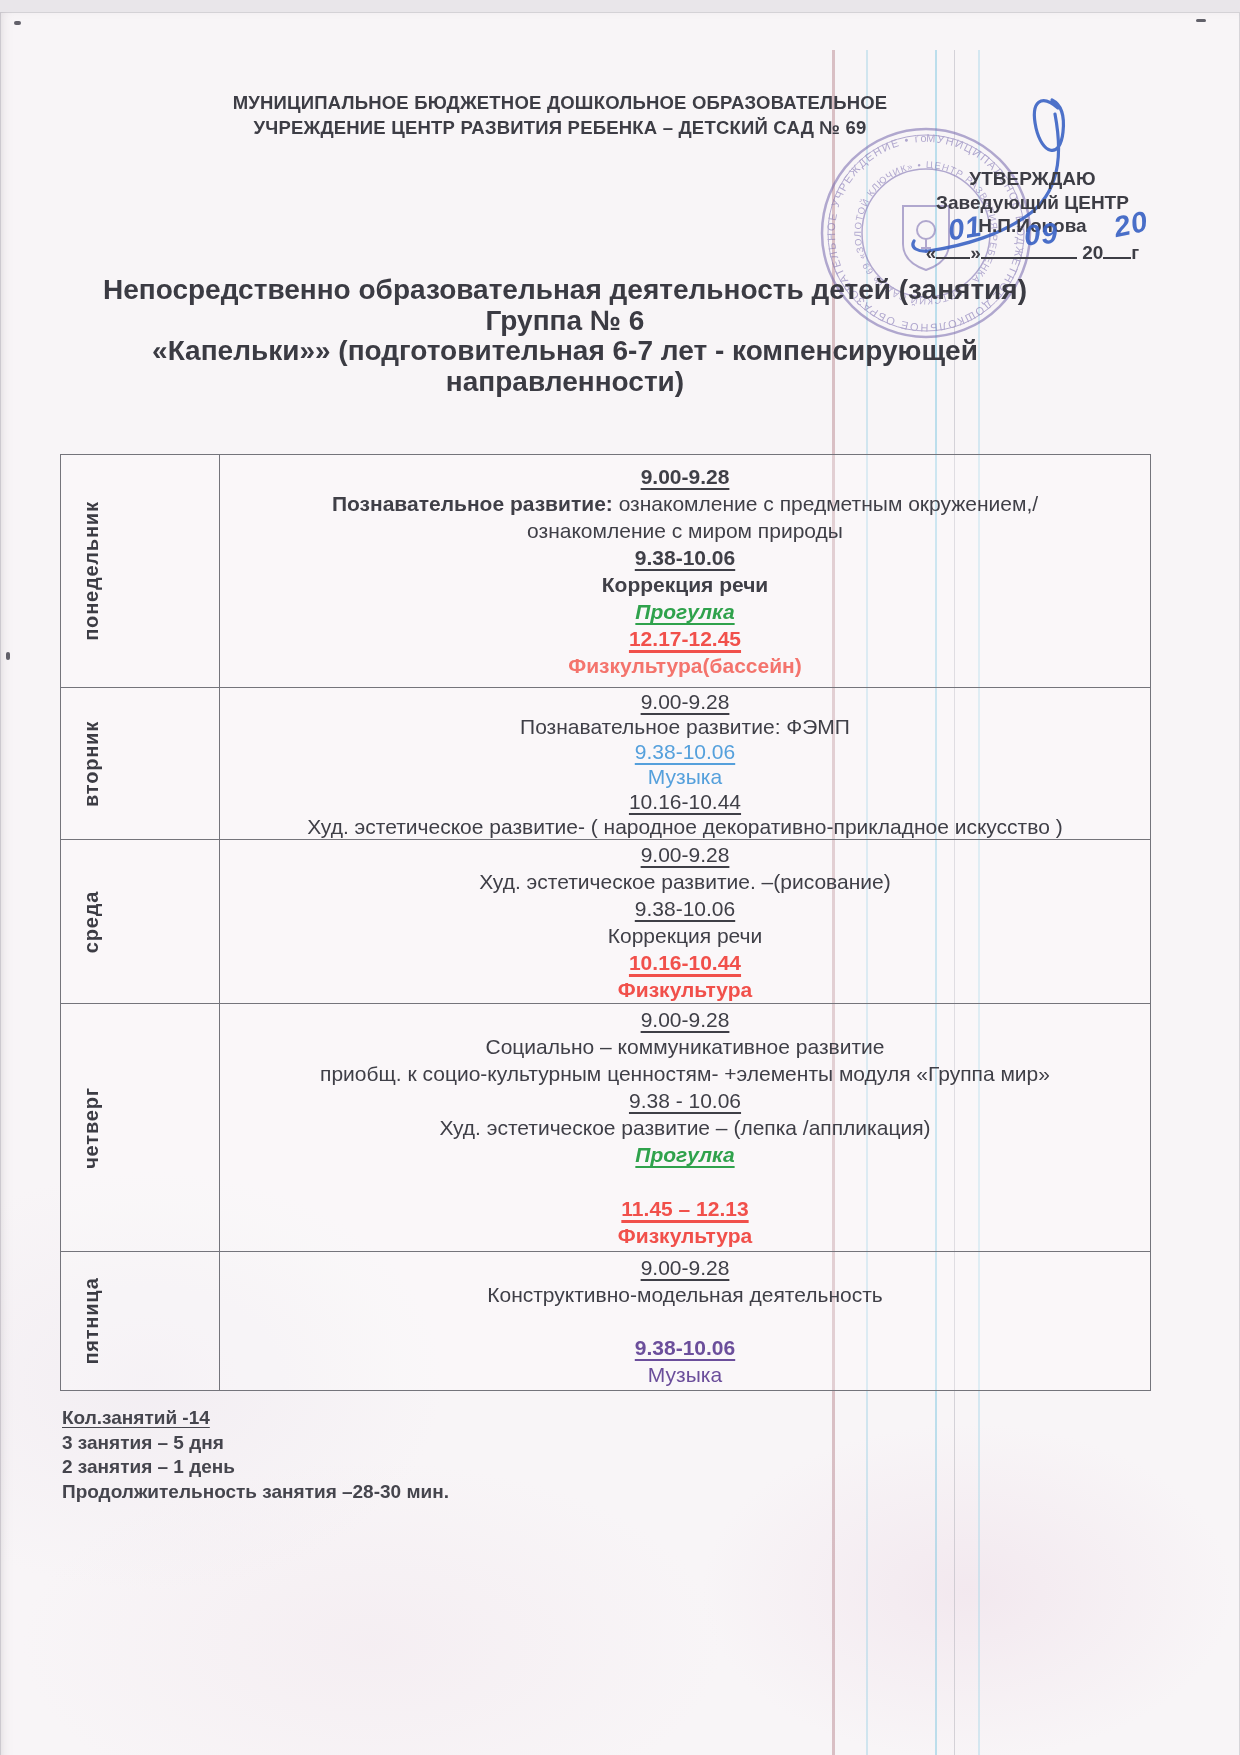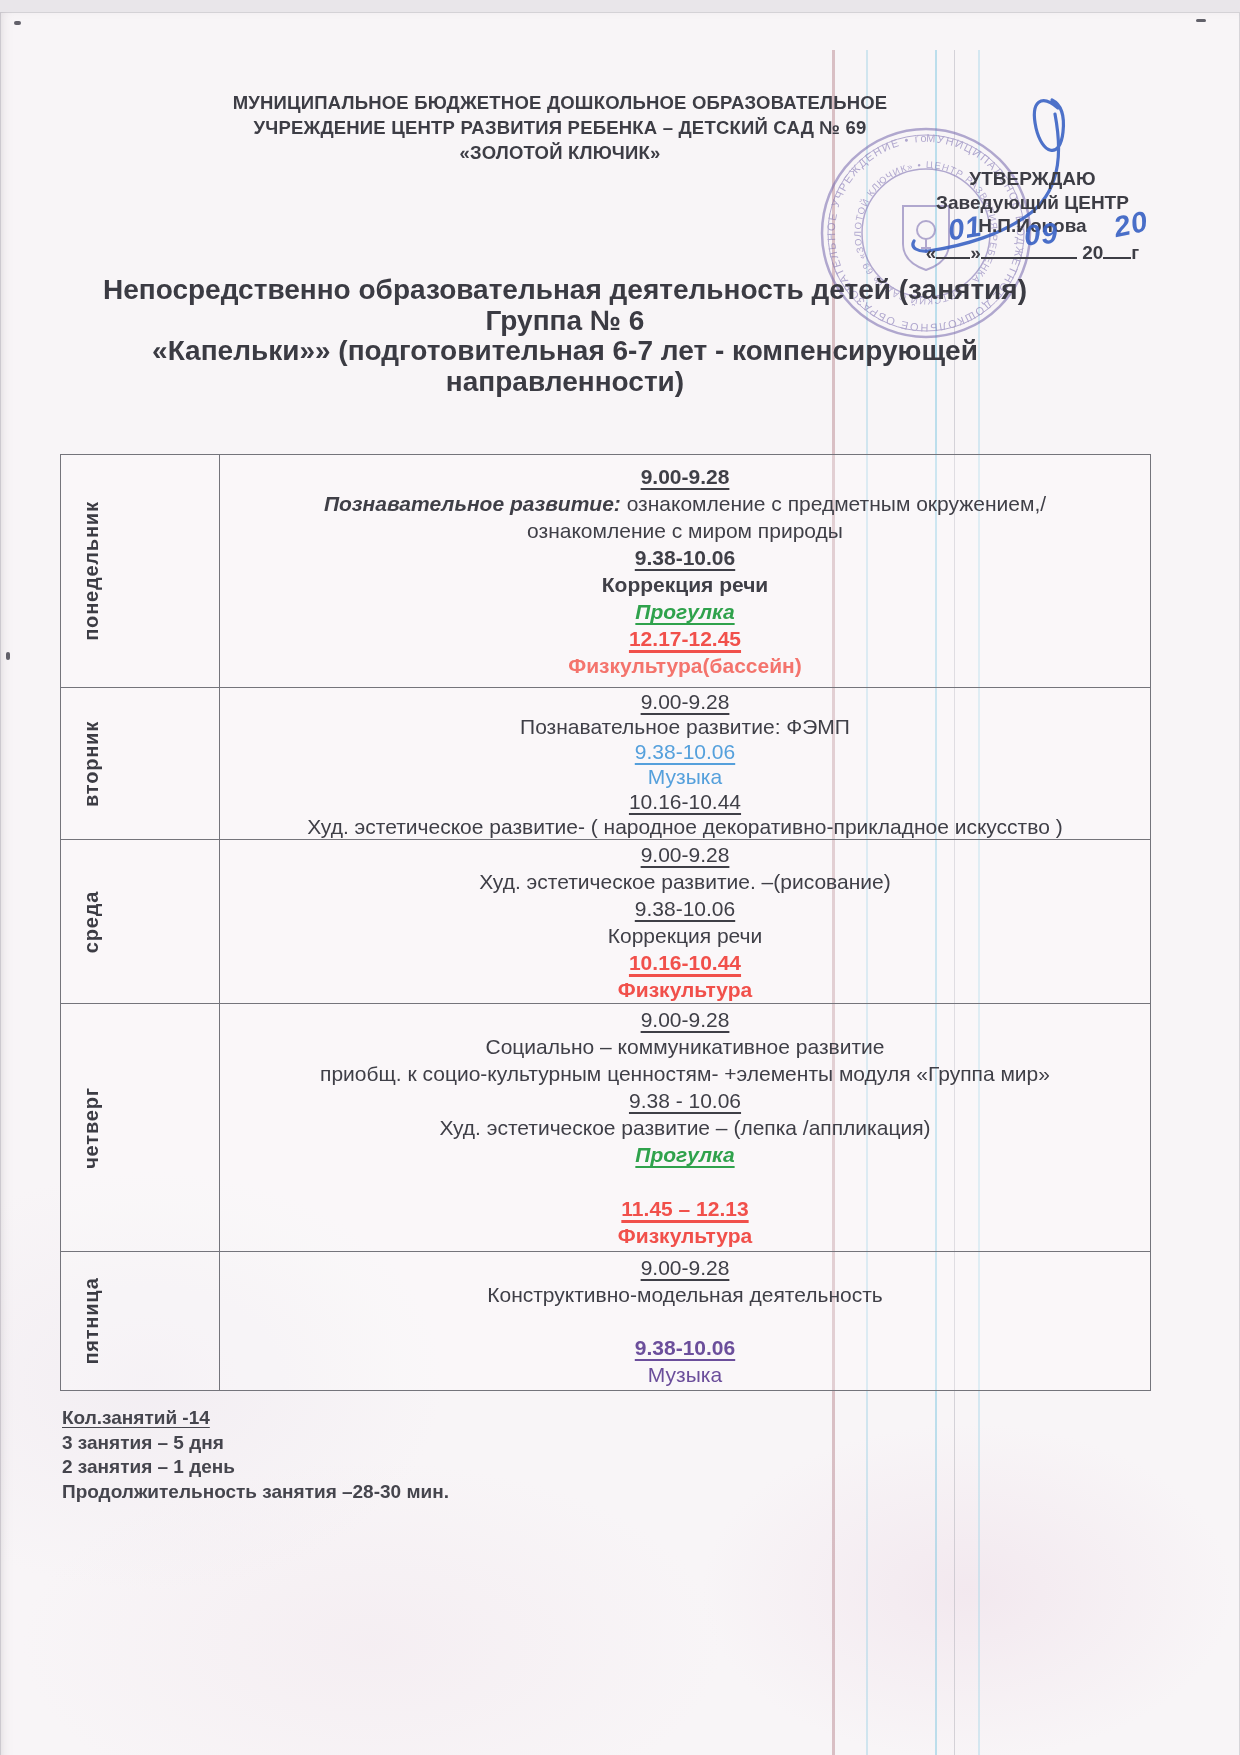--- a/index.html
+++ b/index.html
@@ -52,21 +52,21 @@
     white-space:nowrap; font-weight:bold; font-size:20px; letter-spacing:.8px; color:#3c3c44;
   }
   .content-cell{
     flex:1; display:flex; flex-direction:column; justify-content:center;
     text-align:center; font-size:21px; color:#3f3f47; padding:2px 6px;
   }
   .line{white-space:nowrap;}
   .l-time{text-decoration:underline; text-underline-offset:4px;}
   .l-time-bold{font-weight:bold; text-decoration:underline; text-underline-offset:4px;}
   .l-bold{font-weight:bold;}
-  .l-mixed .lead{font-weight:bold;font-style:italic;}
+  .l-mixed .lead{font-weight:bold;}
   .l-walk{color:#2fa24c; font-weight:bold; font-style:italic; text-decoration:underline; text-underline-offset:4px; text-decoration-thickness:2px;}
   .l-time-red{color:#f1504b; font-weight:bold; text-decoration:underline; text-underline-offset:4px; text-decoration-thickness:2.5px;}
   .l-red{color:#f4746d;font-weight:bold;}
   .l-red-bold{color:#f1504b; font-weight:bold;}
   .l-time-blue{color:#55a0dc; text-decoration:underline; text-underline-offset:4px;}
   .l-blue{color:#55a0dc;}
   .l-time-purple{color:#6b4e9b; font-weight:bold; text-decoration:underline; text-underline-offset:4px; text-decoration-thickness:2px;}
   .l-purple{color:#6b4e9b;}
   .footer-note{
     position:absolute; left:62px; top:1394px; font-size:19px; font-weight:600;
@@ -86,21 +86,20 @@
   <div class="art art-cyan2"></div>
   <div class="art art-gray"></div>
   <div class="art art-cyan3"></div>
   <div class="speck" style="left:14px;top:9px;width:7px;height:4px;"></div>
   <div class="speck" style="left:1196px;top:7px;width:10px;height:3px;"></div>
   <div class="speck" style="left:6px;top:640px;width:4px;height:8px;"></div>
 
   <div class="org-header">
     <div>МУНИЦИПАЛЬНОЕ  БЮДЖЕТНОЕ ДОШКОЛЬНОЕ  ОБРАЗОВАТЕЛЬНОЕ</div>
     <div>УЧРЕЖДЕНИЕ ЦЕНТР РАЗВИТИЯ РЕБЕНКА – ДЕТСКИЙ САД № 69</div>
-    <div>«ЗОЛОТОЙ КЛЮЧИК»</div>
   </div>
 
   <svg class="stamp-svg" width="222" height="222" viewBox="0 0 222 222">
     <defs>
       <path id="ringOuter" d="M111,20 a91,91 0 1,1 -0.01,0 z"></path>
       <path id="ringInner" d="M111,46 a65,65 0 1,1 -0.01,0 z"></path>
     </defs>
     <circle cx="111" cy="111" r="104" fill="none" stroke="#7668ad" stroke-width="2.5"></circle>
     <circle cx="111" cy="111" r="98" fill="none" stroke="#7668ad" stroke-width="1"></circle>
     <circle cx="111" cy="111" r="64" fill="none" stroke="#7668ad" stroke-width="1.5"></circle>

